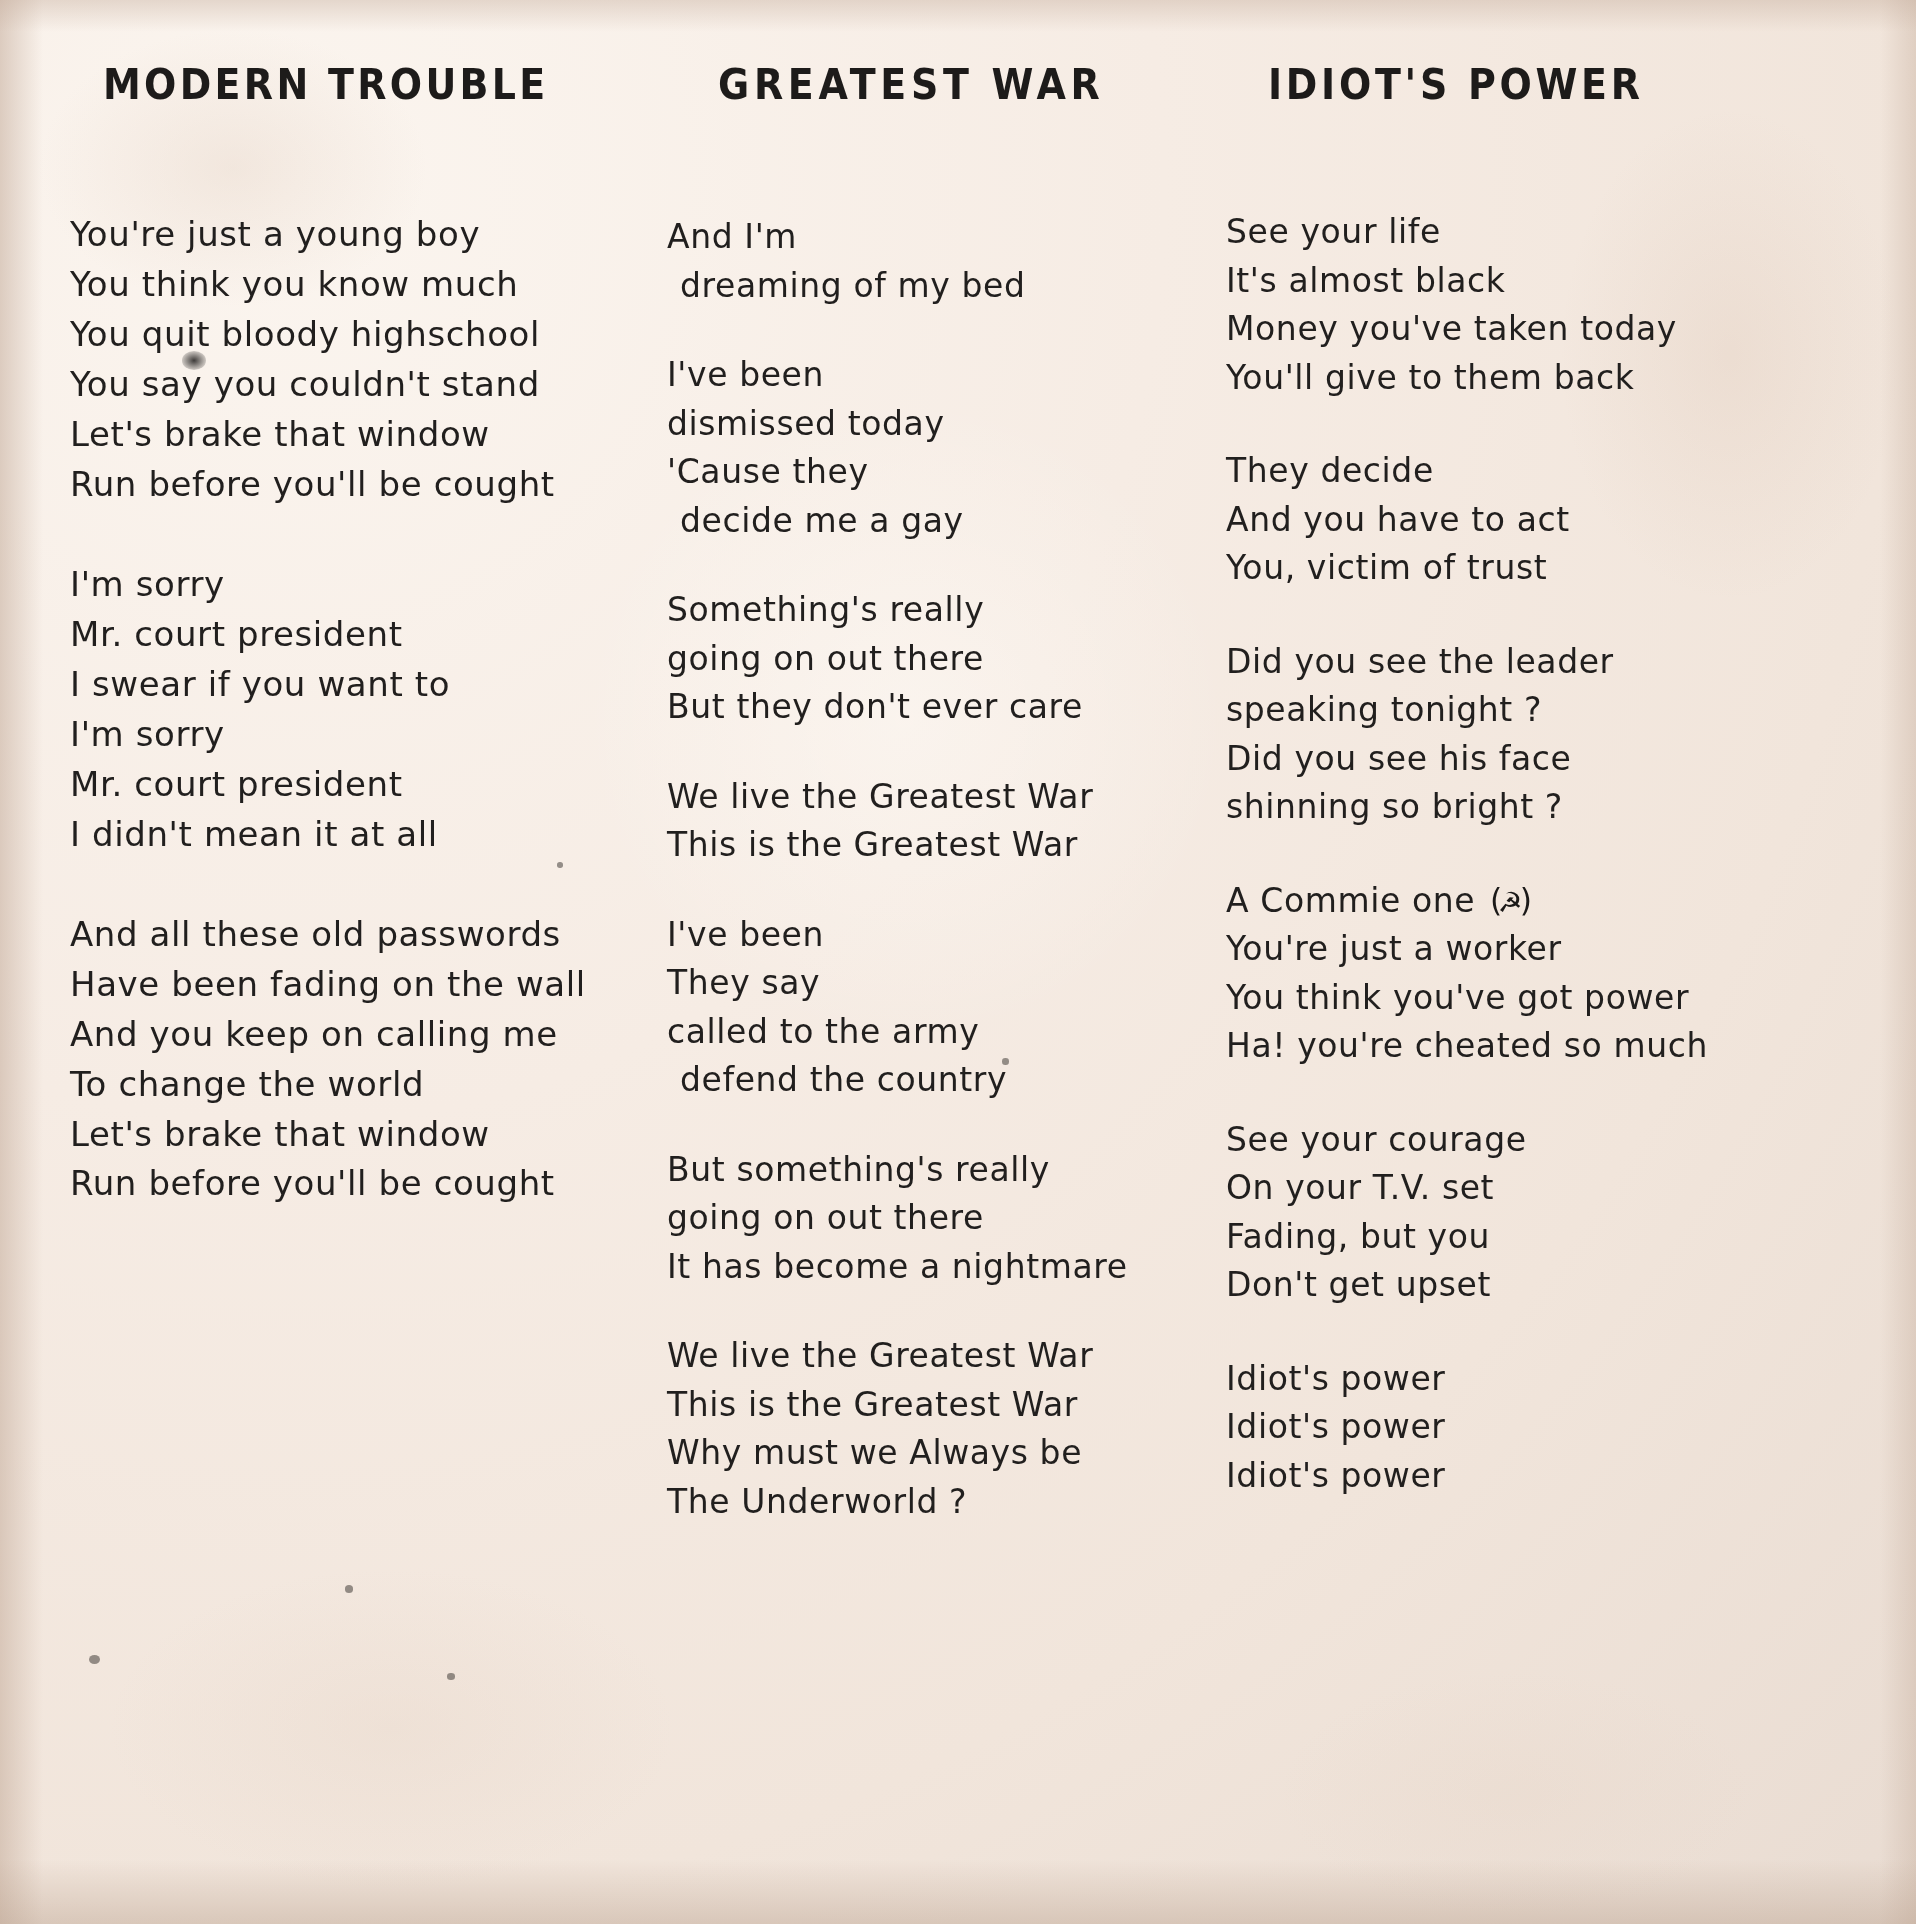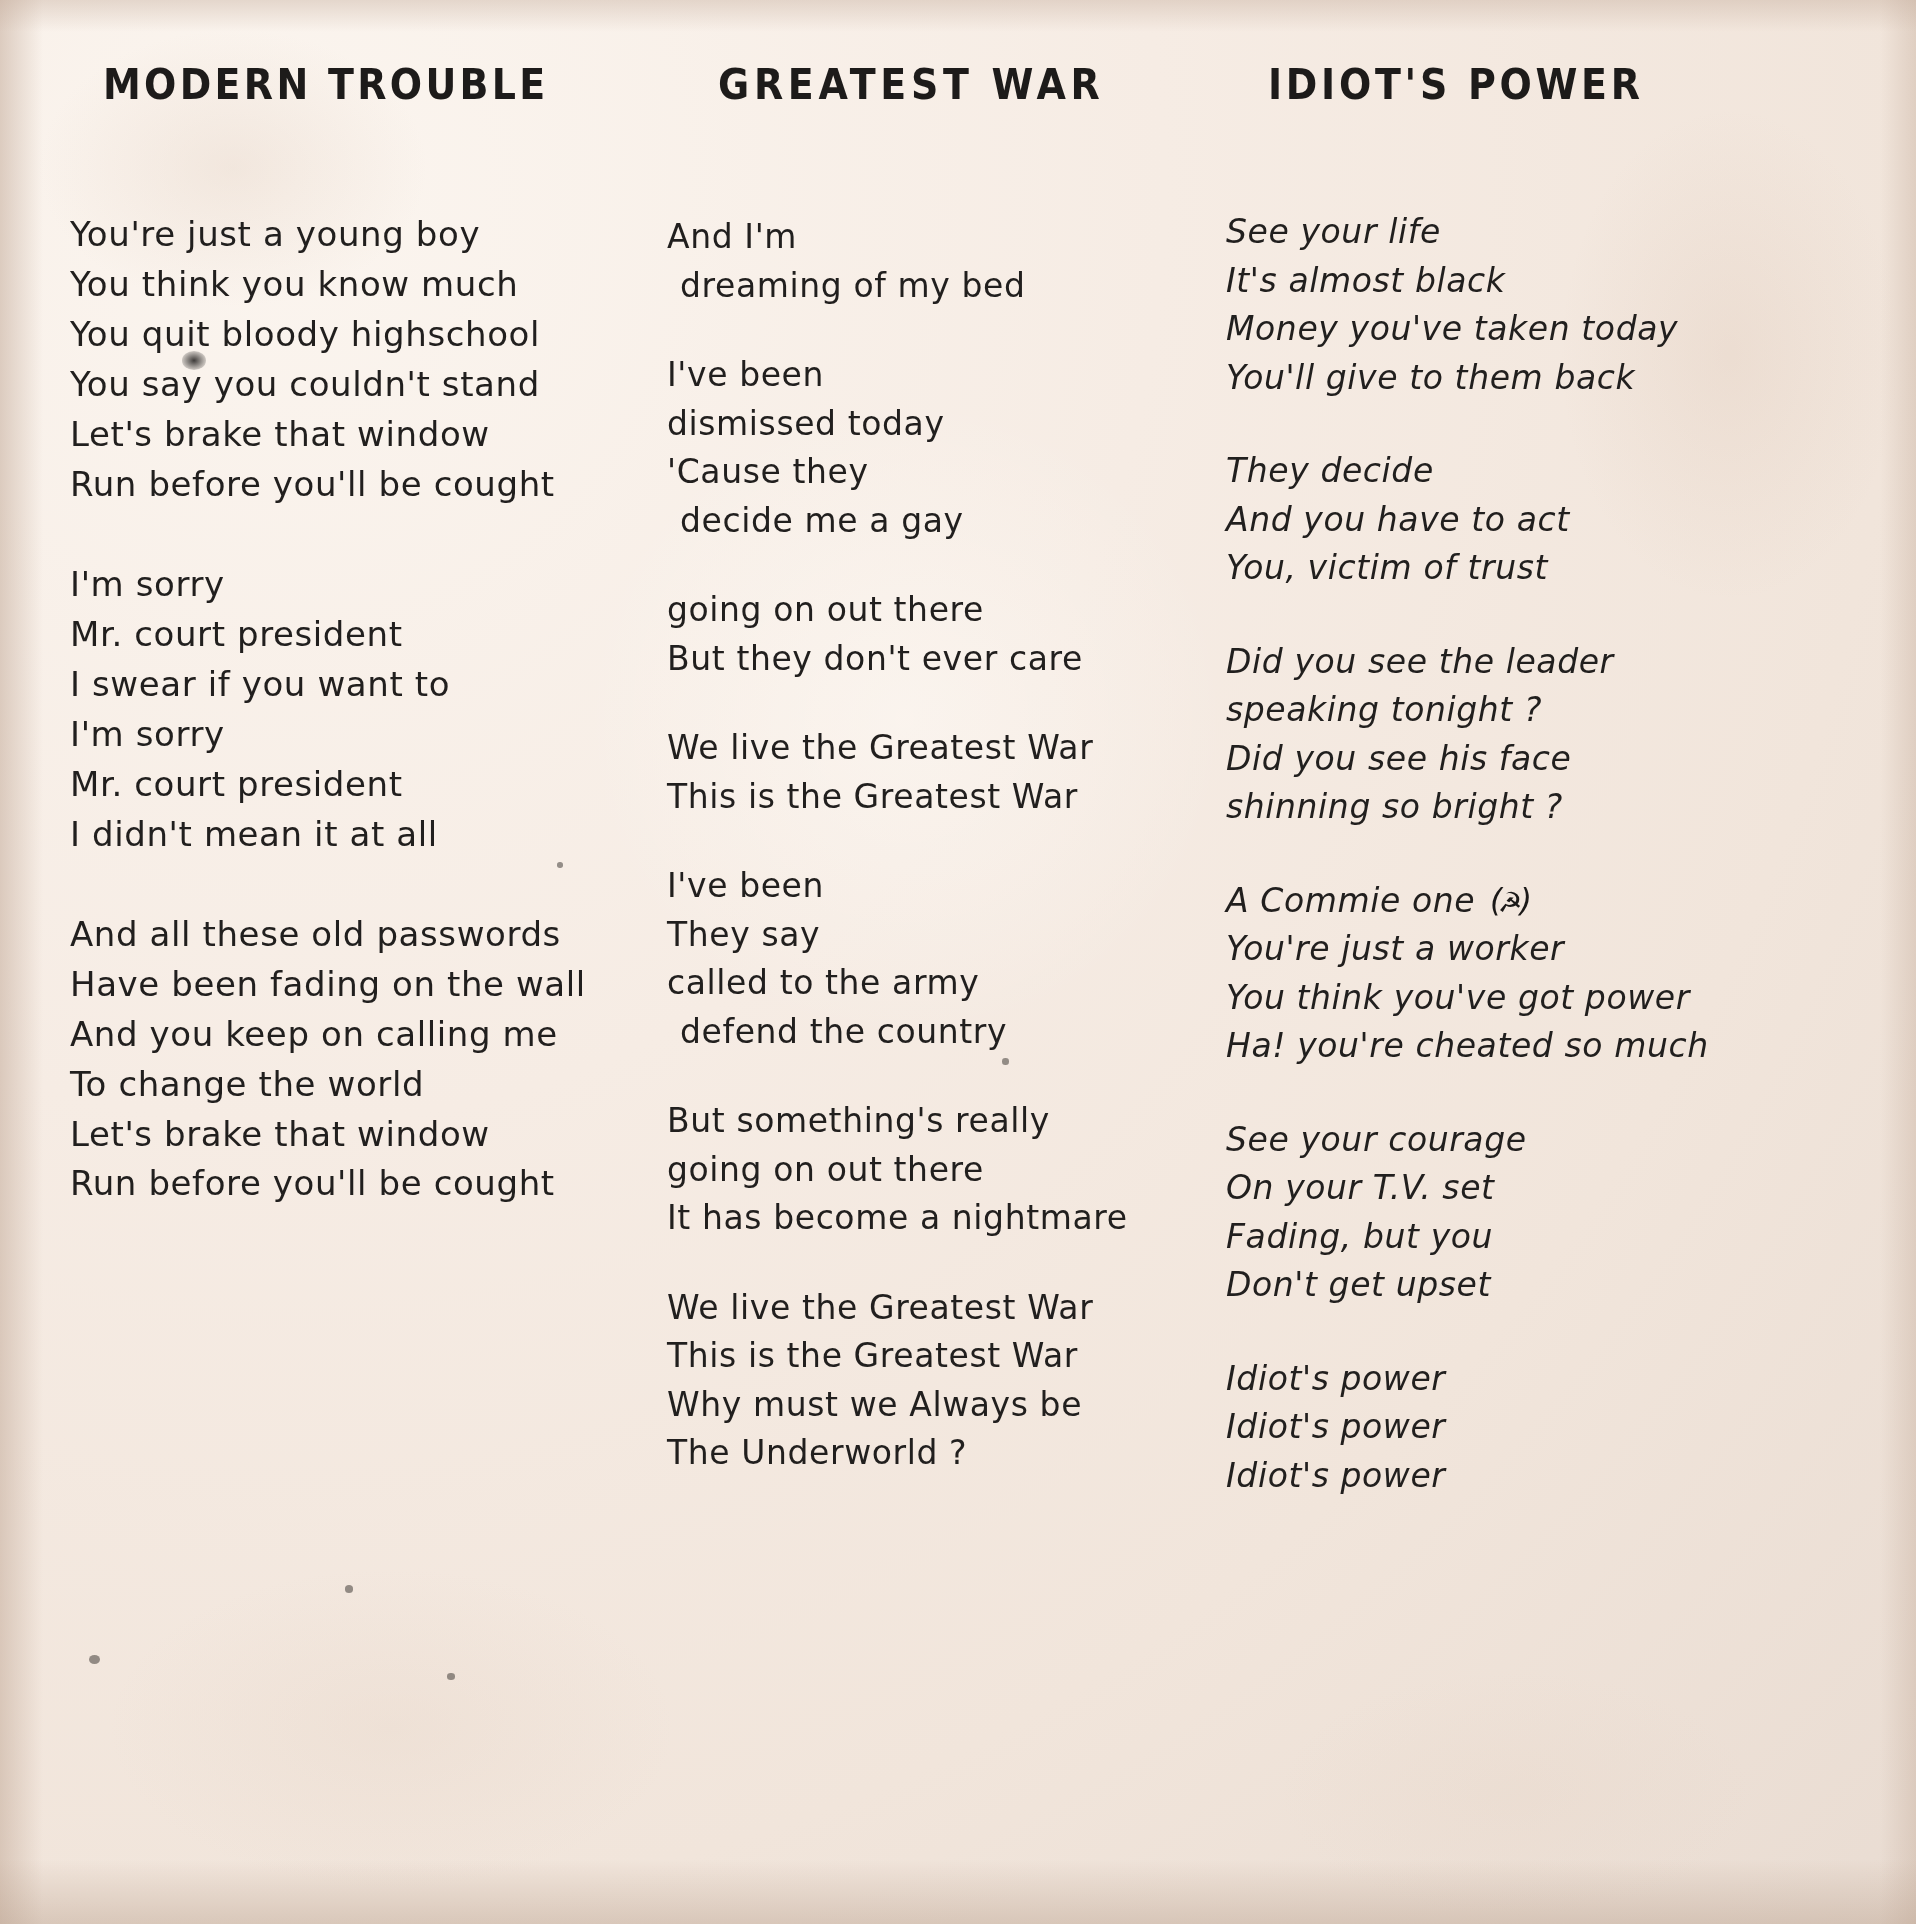--- a/index.html
+++ b/index.html
@@ -94,21 +94,21 @@
     font-size: 34px;
     line-height: 1.47;
     color: #211f1e;
     white-space: nowrap;
     letter-spacing: 0.6px;
   }
 
   
   .col-1 .line { font-size: 34px; }
   .col-2 .line { font-size: 33px; }
-  .col-3 .line { font-size: 33px; font-style: italic; }
+  .col-3 .line { font-size: 33px; }
 
   .col-1 .lyrics { margin-top: 101px; }
   .col-2 .lyrics { margin-top: 104px; }
   .col-3 .lyrics { margin-top: 99px; }
 
   .col-2 .stanza { margin-bottom: 41px; }
   .col-3 .stanza { margin-bottom: 45px; }
 
   .indent-1 { padding-left: 13px; }
 
@@ -197,20 +197,21 @@
           <div class="line">And I'm</div>
           <div class="line indent-1">dreaming of my bed</div>
         </div>
         <div class="stanza">
           <div class="line">I've been</div>
           <div class="line">dismissed today</div>
           <div class="line">'Cause they</div>
           <div class="line indent-1">decide me a gay</div>
         </div>
         <div class="stanza">
+          <div class="line">Something's really</div>
           <div class="line">going on out there</div>
           <div class="line">But they don't ever care</div>
         </div>
         <div class="stanza">
           <div class="line">We live the Greatest War</div>
           <div class="line">This is the Greatest War</div>
         </div>
         <div class="stanza">
           <div class="line">I've been</div>
           <div class="line">They say</div>

